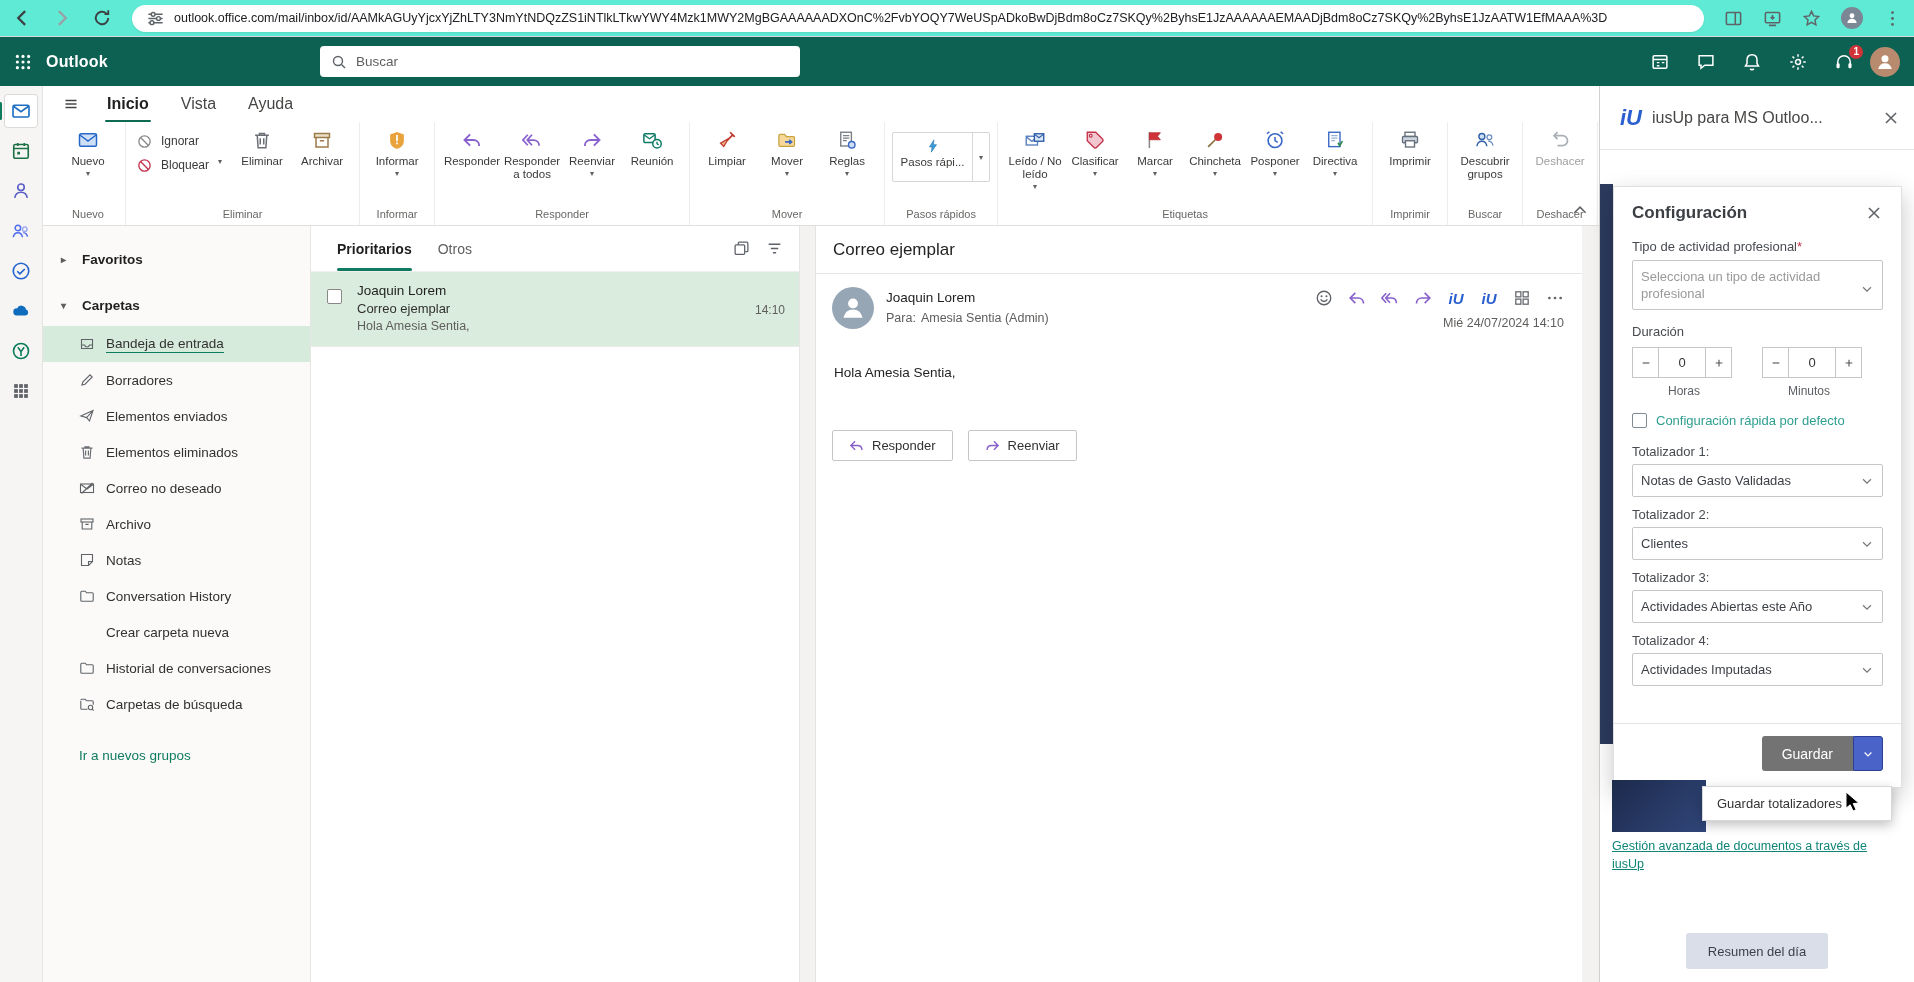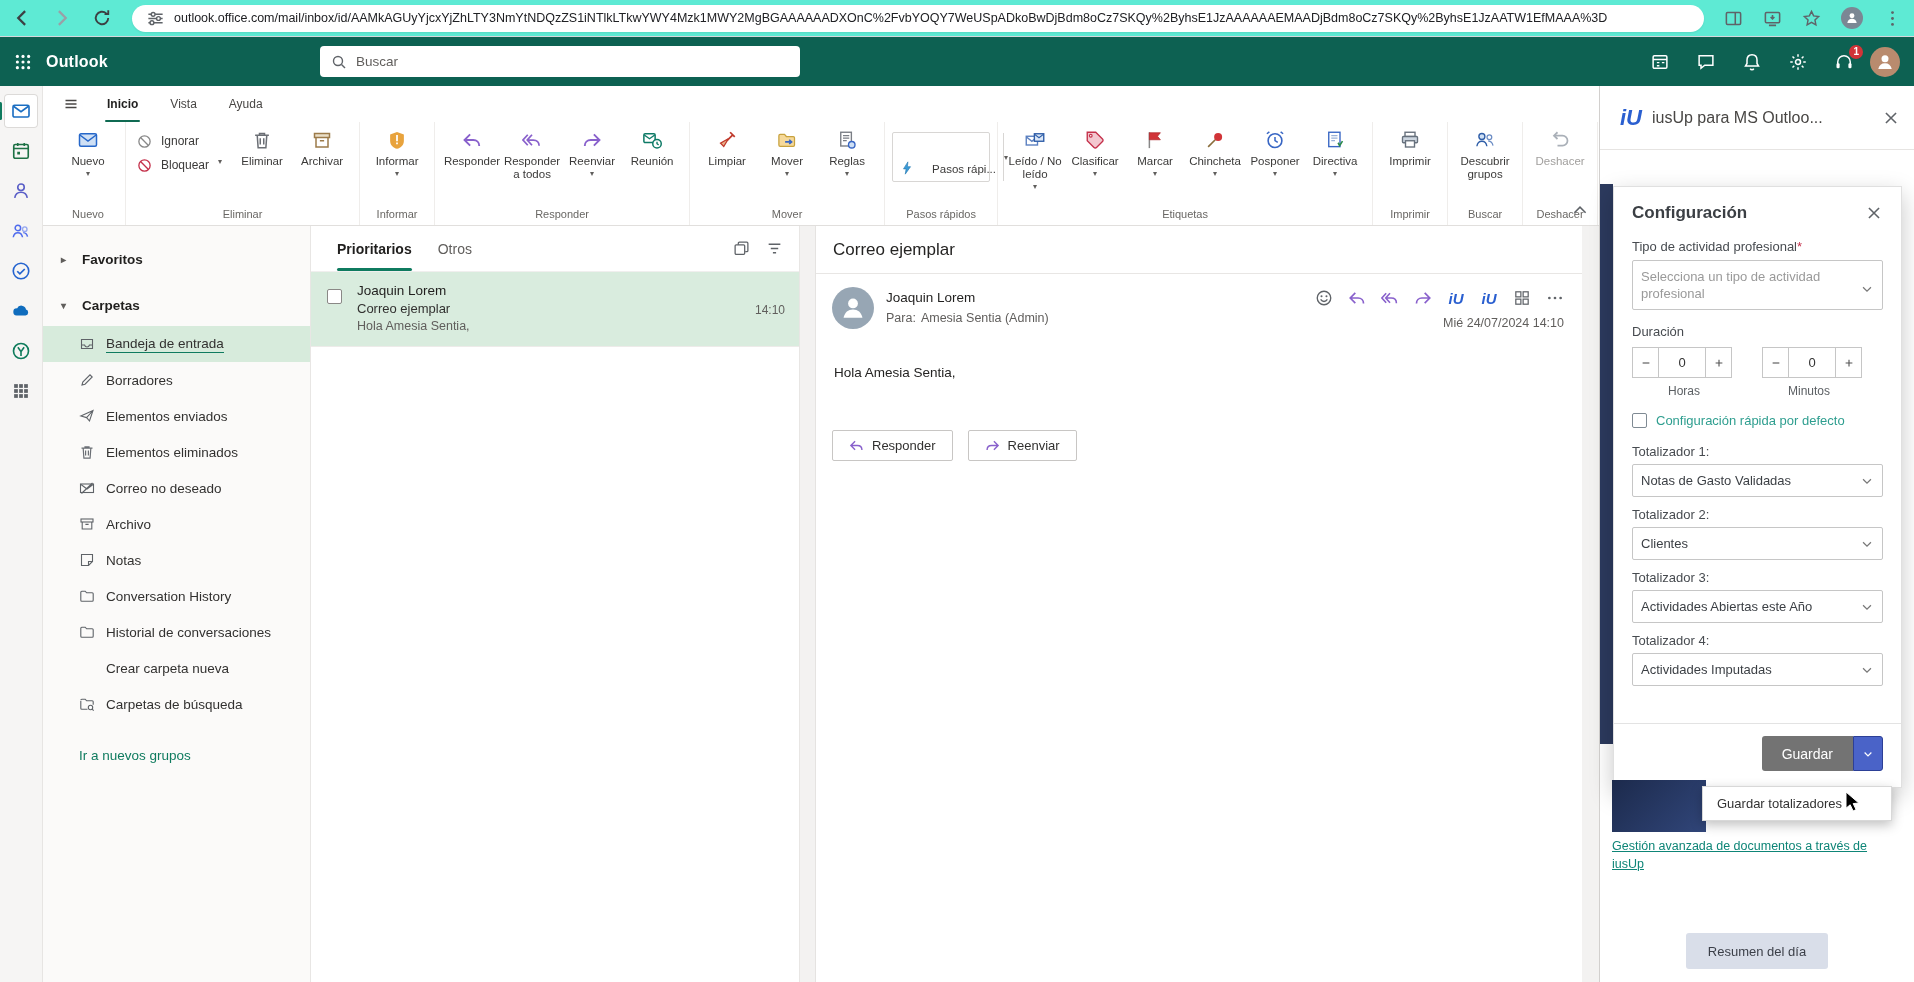--- a/index.html
+++ b/index.html
@@ -36,38 +36,38 @@
 .rail-item{width:34px;height:34px;border-radius:4px;display:flex;align-items:center;justify-content:center;position:relative}
 .rail-item .icn{width:20px;height:20px}
 .rail-item.sel{background:#fff;box-shadow:inset 0 0 0 1px #dcdad8}
 .rail-item.sel::before{content:"";position:absolute;left:-5px;top:8px;bottom:8px;width:3px;border-radius:2px;background:#0f7b5f}
 
 
 #ribbon{position:absolute;left:43px;top:86px;width:1556px;height:140px;background:#fff;border-bottom:1px solid #e1dfdd}
 #ribbon-tabs-row{display:flex;align-items:center;height:36px;padding-left:12px}
 #ribbon-hamburger{width:32px;height:28px;display:flex;align-items:center;justify-content:center}
 #ribbon-tabs{display:flex;gap:8px;margin-left:8px;height:100%;align-items:stretch}
-.rtab{padding:0 12px;font-size:12px;color:#484644;display:flex;align-items:center;position:relative}
+.rtab{padding:0 12px;font-size:16px;color:#484644;display:flex;align-items:center;position:relative}
 .rtab.active{font-weight:700;color:#201f1e}
 .rtab.active::after{content:"";position:absolute;left:10px;right:10px;bottom:0;height:2.5px;background:#0f6a52;border-radius:2px}
 #ribbon-groups{display:flex;align-items:stretch;height:103px;padding-left:8px}
 .rgroup{display:flex;flex-direction:column;border-right:1px solid #efedeb;padding:0 7px}
 .rbtns{display:flex;align-items:flex-start;flex:1}
 .rgroup-label{text-align:center;font-size:11px;color:#696764;padding:2px 2px 5px;white-space:nowrap}
 .rbtn-large{width:60px;display:flex;flex-direction:column;align-items:center;padding-top:8px;border-radius:3px;text-align:center}
 .rbtn-large .icn{width:20px;height:20px}
 .rlabel{font-size:11.5px;color:#3b3a39;line-height:1.12;margin-top:5px;max-width:62px;display:block;min-height:13px}
 .chev{font-size:8px;color:#605e5c;line-height:1;margin-top:2px;display:block;min-height:9px}
 .rbtn-large.disabled .rlabel{color:#a19f9d}
 .rsmallcol{display:flex;flex-direction:column;gap:5px;padding-top:10px;margin-right:6px}
 .rbtn-small{display:flex;align-items:flex-start;gap:9px;font-size:12px;color:#3b3a39;padding:2px 4px}
 .rbtn-small .icn{width:15px;height:15px}
 .rbtn-small .chev{margin-top:0;min-height:auto}
 .rgallery{margin-top:10px;width:98px;height:50px;border:1px solid #d8d6d4;border-radius:2px;display:flex;background:#fff}
-.gin{flex:1;display:flex;flex-direction:row;align-items:flex-end;padding:6px 7px;gap:18px}
+.gin{flex:1;display:flex;flex-direction:column;align-items:center;padding:6px 7px;gap:3px}
 .gin .icn{width:14px;height:14px}
 .glabel{font-size:11.5px;color:#3b3a39;white-space:nowrap}
 .gchev{width:17px;border-left:1px solid #d8d6d4;display:flex;align-items:center;justify-content:center}
 #ribbon-collapse{position:absolute;right:10px;bottom:8px;width:18px;height:16px}
 
 
 #folder-pane{position:absolute;left:43px;top:226px;width:268px;bottom:0;background:#fbfaf9;border-right:1px solid #e8e6e4;padding-top:16px;font-size:13.5px}
 .sec-row{display:flex;align-items:center;gap:9px;height:34px;padding-left:18px;color:#201f1e;font-weight:700}
 .sec-row:first-child{margin-bottom:12px}
 .sec-chev{width:12px;color:#605e5c;font-size:10px;display:inline-block}
@@ -739,30 +739,30 @@
         </div>
         <div class="folder">
           <span class="icn">
             <svg viewBox="0 0 16 16" fill="none">
               <path d="M1.8 4.2c0-.6.4-1 1-1h3.4l1.4 1.6h5.6c.6 0 1 .4 1 1v6.4c0 .6-.4 1-1 1H2.8c-.6 0-1-.4-1-1z" stroke="#5f6368" stroke-width="1.1"></path>
             </svg>
           </span>
           <span class="flabel">Conversation History</span>
         </div>
         <div class="folder">
-          <span class="icn">
-            <svg viewBox="0 0 16 16" fill="none">
-              <path d="M1.8 4.2c0-.6.4-1 1-1h3.4l1.4 1.6h5.6c.6 0 1 .4 1 1v6.4c0 .6-.4 1-1 1H2.8c-.6 0-1-.4-1-1z" stroke="#5f6368" stroke-width="1.1"></path>
-            </svg>
-          </span>
-          <span class="flabel">Historial de conversaciones</span>
-        </div>
-        <div class="folder">
           <span class="icn spacer"></span>
           <span class="flabel">Crear carpeta nueva</span>
+        </div>
+        <div class="folder">
+          <span class="icn">
+            <svg viewBox="0 0 16 16" fill="none">
+              <path d="M1.8 4.2c0-.6.4-1 1-1h3.4l1.4 1.6h5.6c.6 0 1 .4 1 1v6.4c0 .6-.4 1-1 1H2.8c-.6 0-1-.4-1-1z" stroke="#5f6368" stroke-width="1.1"></path>
+            </svg>
+          </span>
+          <span class="flabel">Historial de conversaciones</span>
         </div>
         <div class="folder">
           <span class="icn">
             <svg viewBox="0 0 16 16" fill="none">
               <path d="M1.8 4.2c0-.6.4-1 1-1h3.4l1.4 1.6h5.6c.6 0 1 .4 1 1v3" stroke="#5f6368" stroke-width="1.1"></path>
               <path d="M1.8 5v7.2c0 .6.4 1 1 1h5.7" stroke="#5f6368" stroke-width="1.1"></path>
               <circle cx="11.5" cy="11.5" r="2.2" fill="#fff" stroke="#5f6368" stroke-width="1.1"></circle>
               <path d="M13.1 13.1l1.6 1.6" stroke="#5f6368" stroke-width="1.1"></path>
             </svg>
           </span>

